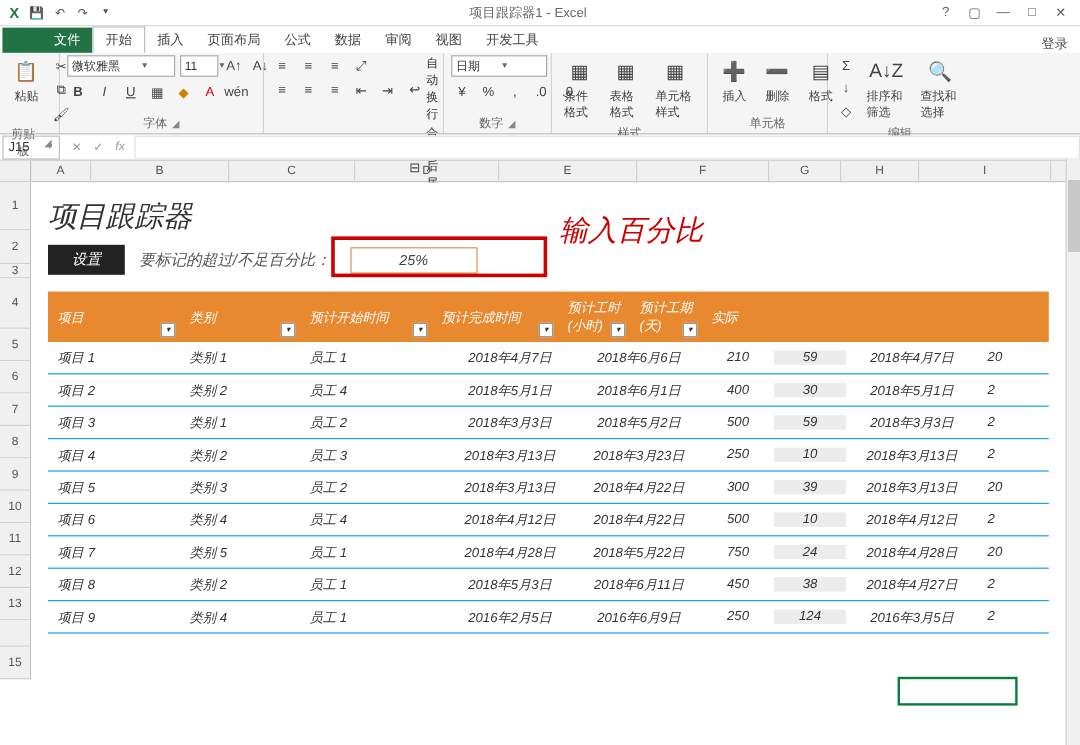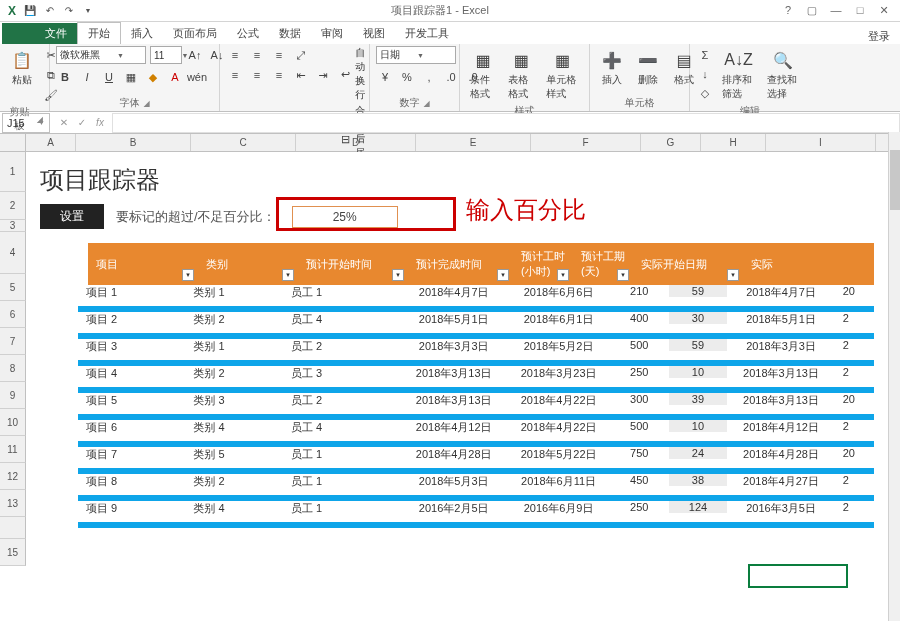--- a/index.html
+++ b/index.html
@@ -47,36 +47,36 @@
 .fx-input { flex:1; height:20px; border:1px solid #e0e0e0; font-size:11px; }
 
 
 .col-headers { height:18px; display:flex; background:#f0f0f0; border-bottom:1px solid #c0c0c0; }
 .corner { width:26px; border-right:1px solid #c0c0c0; background:#f0f0f0;}
 .ch { border-right:1px solid #d0d0d0; text-align:center; font-size:10px; color:#555; display:flex; align-items:center; justify-content:center; }
 .row-headers { position:absolute; left:0; top:152px; width:26px; }
 .rh { height:27px; border-right:1px solid #c0c0c0; border-bottom:1px solid #d0d0d0; background:#f0f0f0; font-size:10px; color:#555; display:flex; align-items:center; justify-content:center;}
 
 
-.sheet { position:absolute; left:26px; top:152px; right:12px; bottom:12px; overflow:hidden; background:#fff;}
+.sheet { position:absolute; left:26px; top:152px; right:12px; bottom:12px; overflow:hidden; background:#fff;font-style:italic;}
 .sheet-inner { padding:12px 14px 0 14px; }
 .proj-title { font-size:24px; color:#333; margin-bottom:8px; font-weight:500;}
 .cfg-row { display:flex; align-items:center; gap:12px; margin-bottom:14px;}
 .cfg-btn { background:#222; color:#fff; padding:4px 20px; font-size:12px;}
 .cfg-label { font-size:13px; color:#555;}
 .pct-box { border:1px solid #e09050; padding:3px 40px; font-size:12px; color:#444; text-align:center; margin-left:4px;}
 .red-callout { border:3px solid #c00; position:absolute; left:250px; top:45px; width:180px; height:34px; pointer-events:none;}
-.red-text { position:absolute; left:440px; top:42px; font-size:24px; color:#c00; font-family:"SimSun",serif;}
+.red-text { position:absolute; left:440px; top:24px; font-size:24px; color:#c00; font-family:"SimSun",serif;}
 
 
 .proj-table { margin-top:0px; width:100%; }
-.thead { background:#e8882f; color:#fff; display:flex; height:42px; align-items:center; font-size:11px;margin-left:48px;}
+.thead { background:#e8882f; color:#fff; display:flex; height:42px; align-items:center; font-size:11px;}
 .th { padding:4px 8px; position:relative; display:flex; align-items:center; height:100%;}
 .th .filter { position:absolute; right:4px; bottom:4px; width:12px; height:12px; background:#fff; border:1px solid #999; font-size:7px; display:flex; align-items:center; justify-content:center; color:#333;}
-.tbody .tr { display:flex; height:27px; align-items:flex-start; border-bottom:6px solid #0ea5e9; font-size:11px; color:#333;margin-left:38px;}
+.tbody .tr { display:flex; height:27px; align-items:center; border-bottom:1px solid #0ea5e9; font-size:11px; color:#333;}
 .td { padding:0 8px; overflow:hidden; white-space:nowrap;}
 .td.num { text-align:center;}
 .td.dur { background:#ececec; text-align:center;}
 
 
 .c-proj{width:110px;} .c-cat{width:100px;} .c-resp{width:120px;} .c-pstart{width:110px; text-align:center;} .c-pend{width:105px; text-align:center;} .c-ph{width:60px;} .c-pd{width:60px;} .c-astart{width:110px; text-align:center;} .c-aend{width:40px;}
 
 .rh1{height:40px;} .rh2{height:28px;} .rh3{height:12px;} .rh4{height:42px;}
 
 .scrollbar-v { position:absolute; right:0; top:132px; bottom:0; width:12px; background:#f0f0f0; border-left:1px solid #d0d0d0;}
@@ -357,24 +357,20 @@
             <span class="filter">▾</span>
           </div>
         <div class="th c-ph">
             <span>预计工时 (小时)</span>
             <span class="filter">▾</span>
           </div>
         <div class="th c-pd">
             <span>预计工期 (天)</span>
             <span class="filter">▾</span>
           </div>
-        <div class="th c-astart">
-            <span>实际开始日期</span>
-            <span class="filter">▾</span>
-          </div>
         <div class="th c-aend">
             <span>实际</span>
           </div>
       </div>
       <div class="tbody" id="tbody">
           <div class="tr">
             <div class="td c-proj">项目 1</div>
             <div class="td c-cat">类别 1</div>
             <div class="td c-resp">员工 1</div>
             <div class="td c-pstart">2018年4月7日</div>

